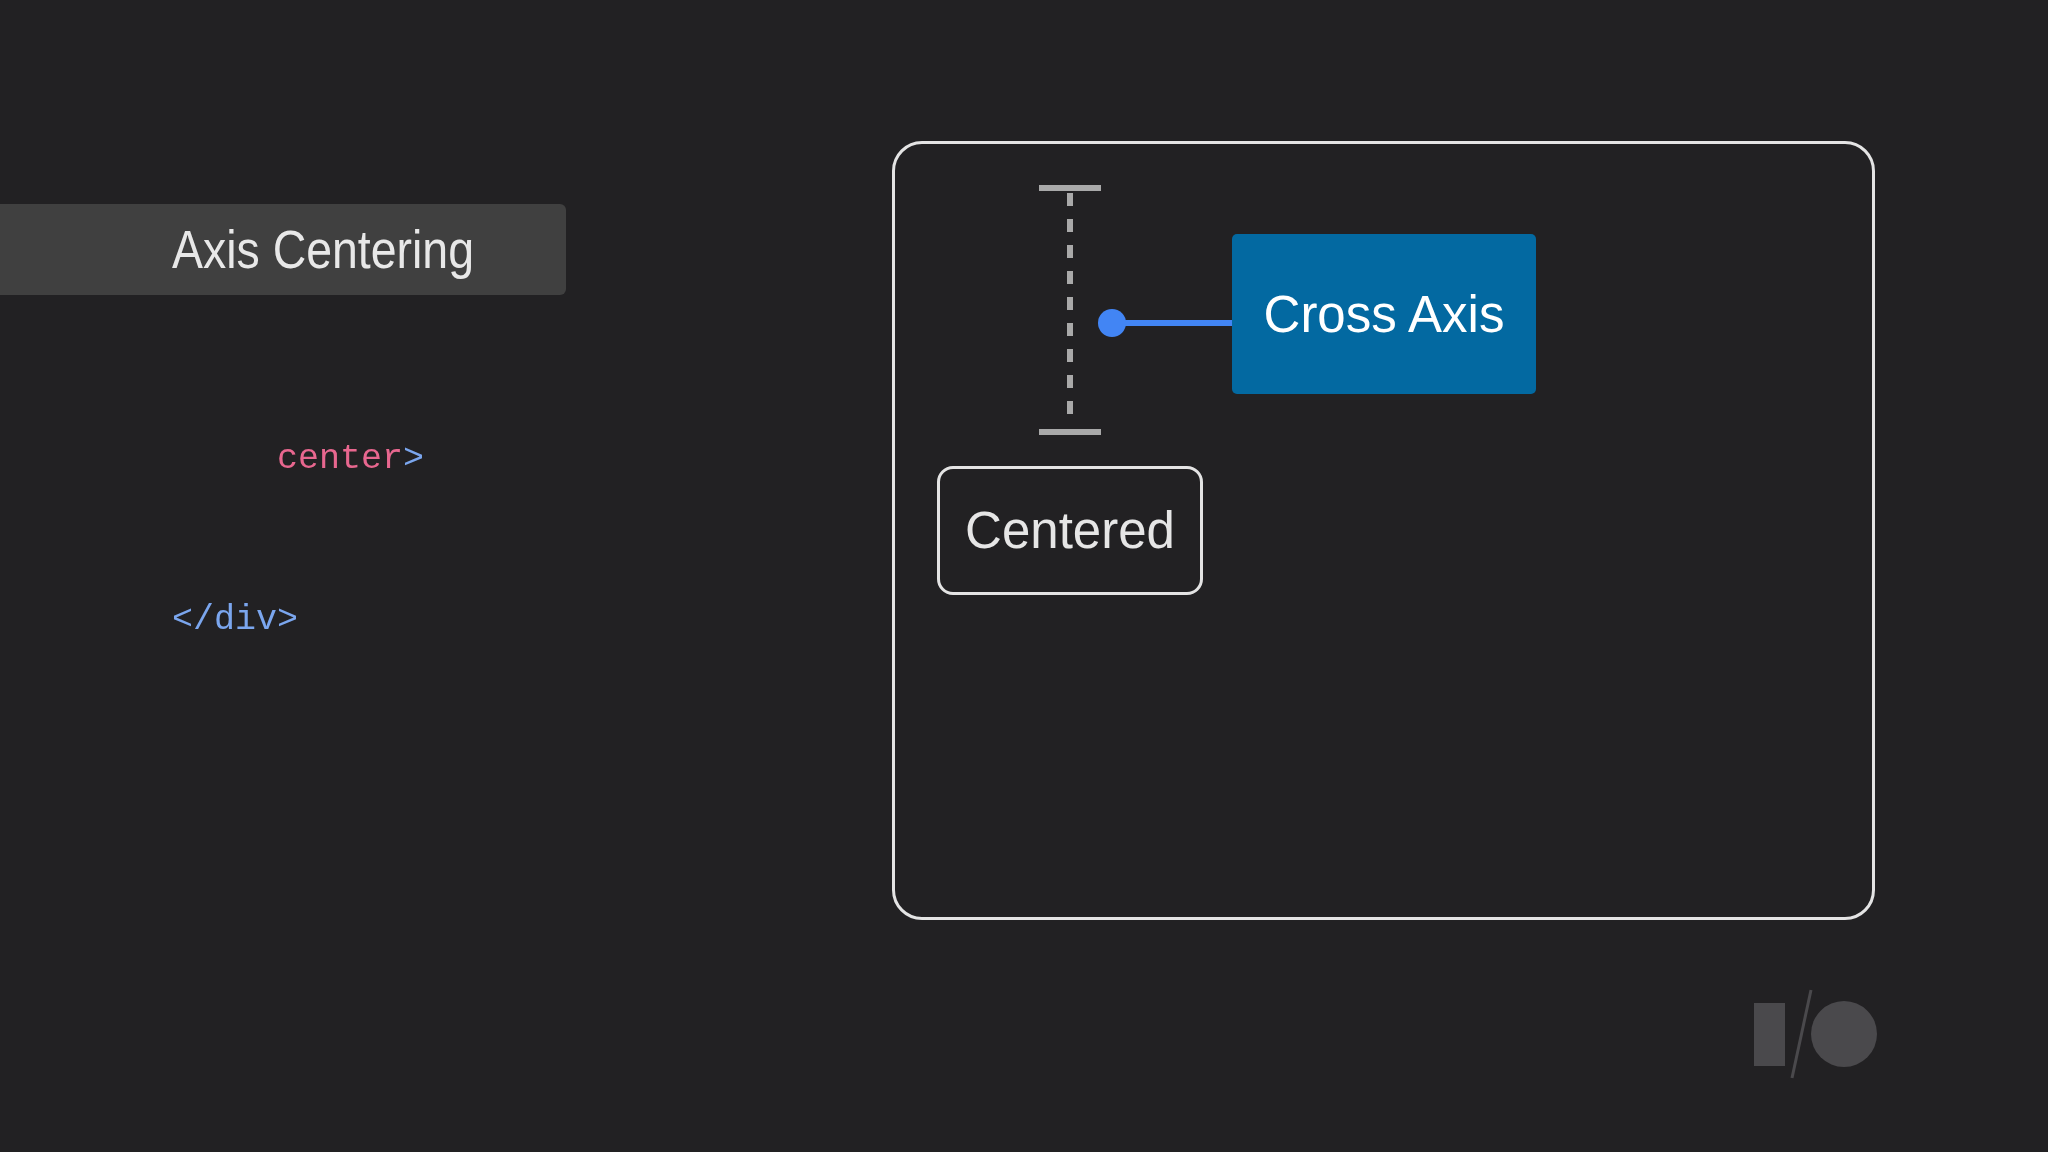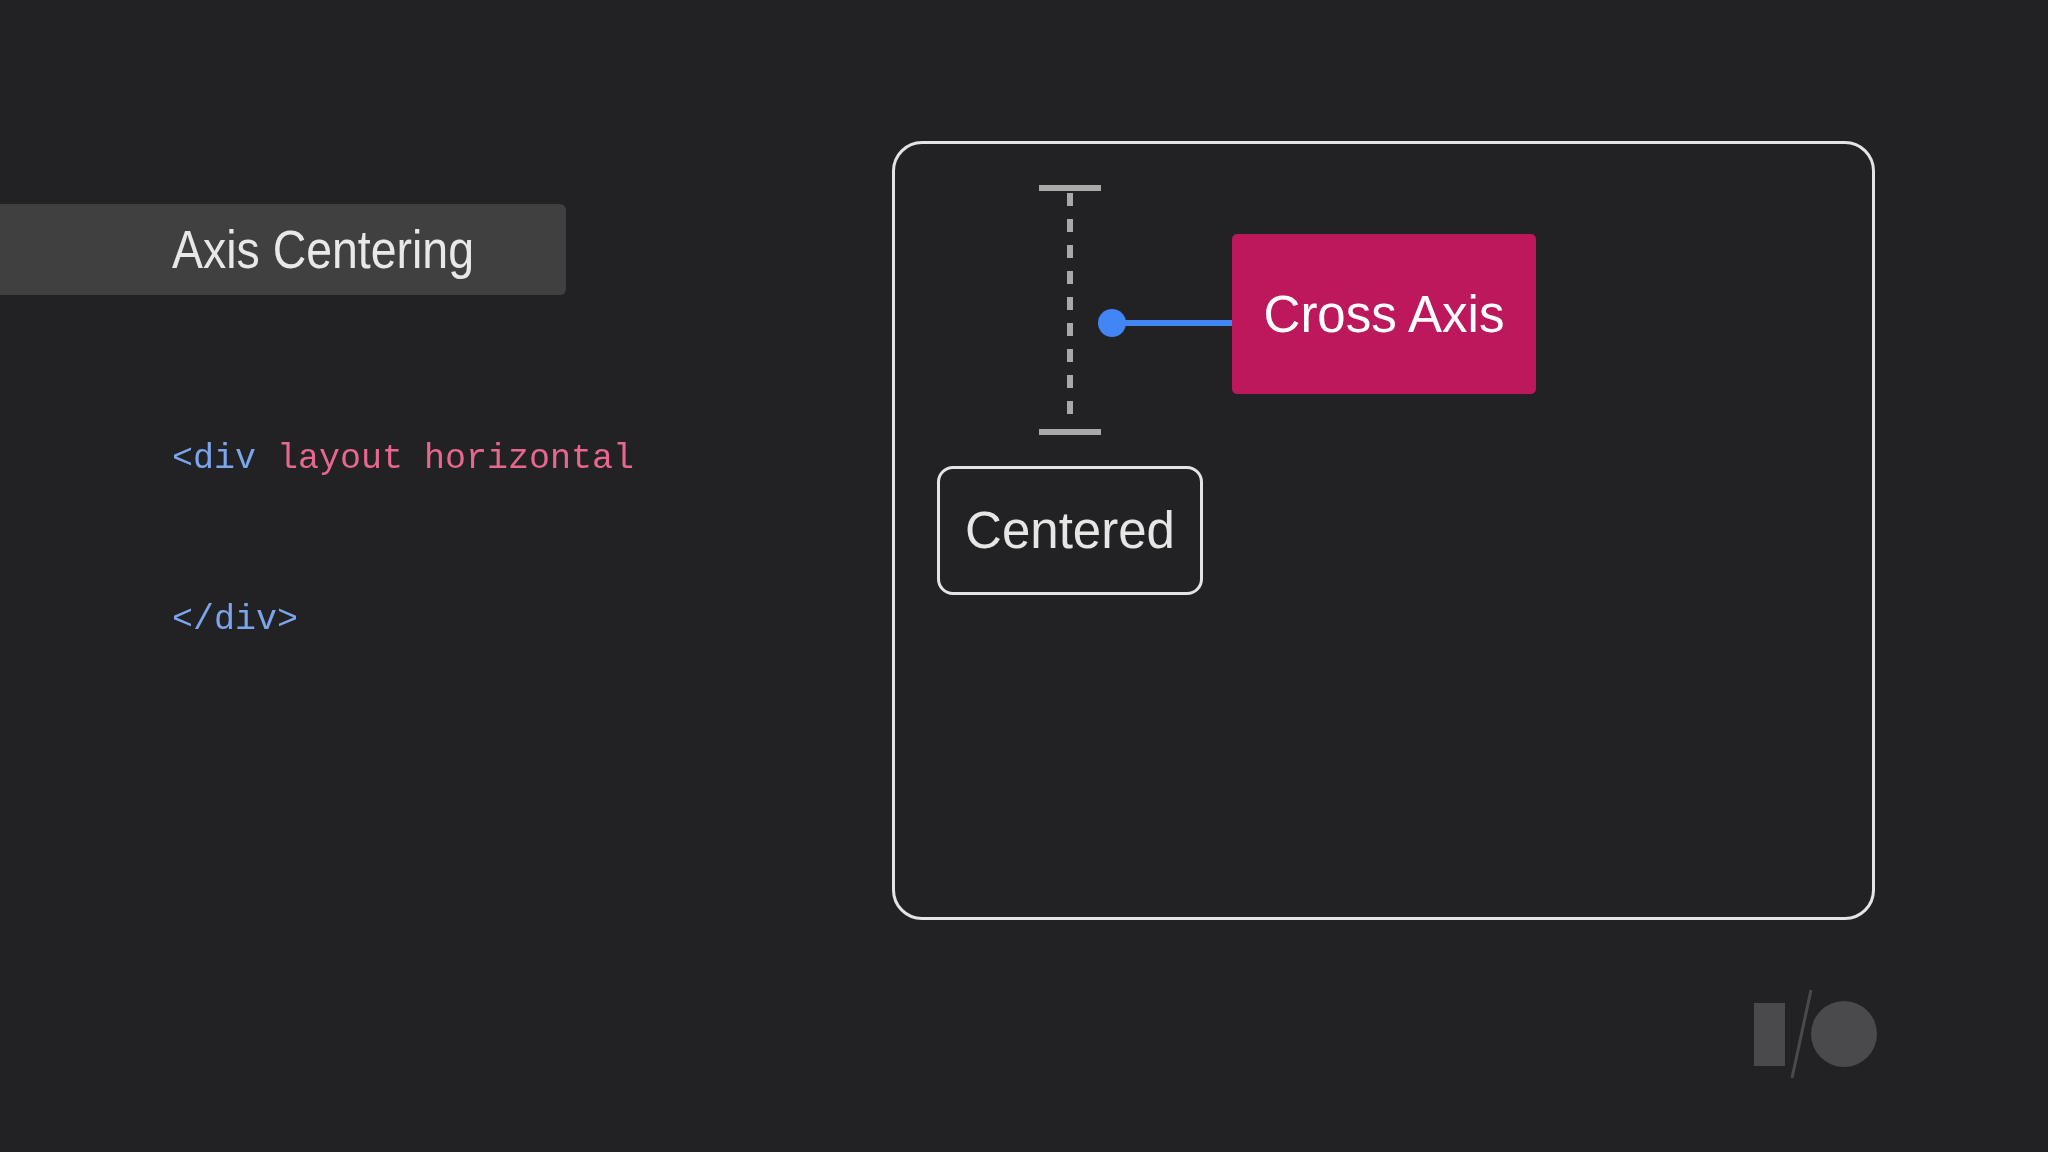--- a/index.html
+++ b/index.html
@@ -55,21 +55,21 @@
       background: #4285f4;
     }
     .connector-line {
       position: absolute; left: 1112px; top: 320px;
       width: 122px; height: 6px;
       background: #4285f4;
     }
     .cross-box {
       position: absolute; left: 1232px; top: 234px;
       width: 304px; height: 160px;
-      background: #be185d;
+      background: #0369a1;
       border-radius: 5px;
       display: flex; align-items: center; justify-content: center;
     }
     .cross-label {
       color: #ffffff; font-size: 51px; line-height: 1;
       white-space: nowrap;
     }
     .centered-box {
       position: absolute; left: 937px; top: 466px;
       width: 260px; height: 123px;
@@ -84,21 +84,21 @@
     .logo { position: absolute; left: 1750px; top: 985px; width: 130px; height: 100px; }
   </style>
 </head>
 <body>
 
 <div class="banner">
   <div class="banner-title">Axis Centering</div>
 </div>
 
 <div class="code">
-  <span class="code-line"><span class="tok-tag">&lt;div </span><span class="tok-attr">layout horizontal</span></span>
+  <span class="code-line"><span>     </span><span class="tok-attr">center</span><span class="tok-tag">&gt;</span></span>
   <span class="code-line"><span class="tok-tag">&lt;/div&gt;</span></span>
 </div>
 
 <div class="frame"></div>
 
 <div class="cap" style="left:1039px; top:185px;"></div>
 <div class="dash-line"></div>
 <div class="cap" style="left:1039px; top:429px;"></div>
 
 <div class="connector-line"></div>

